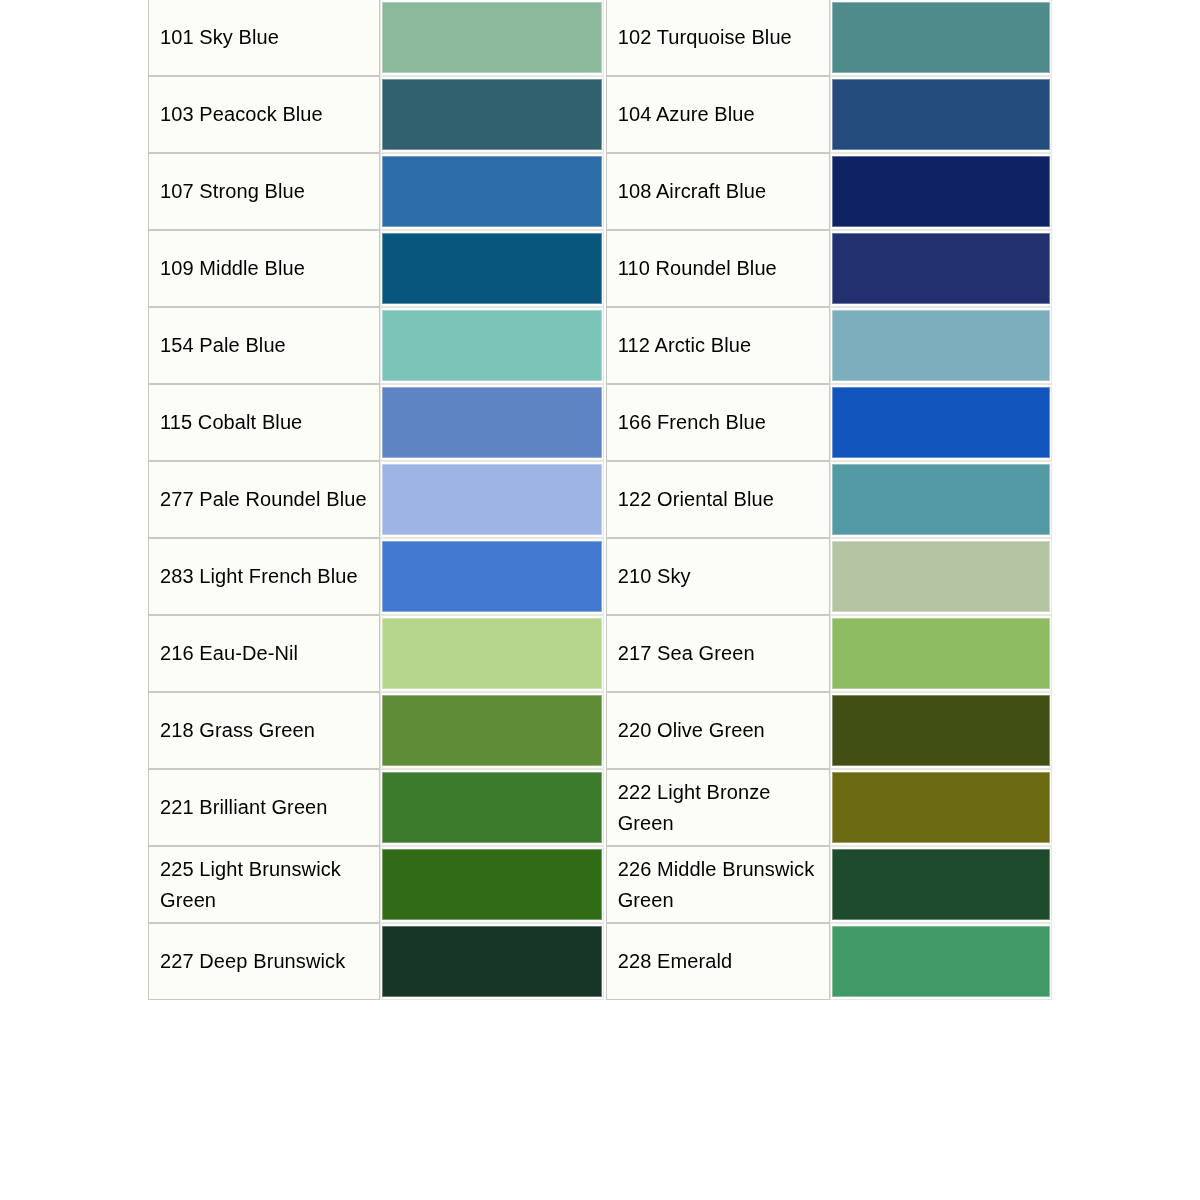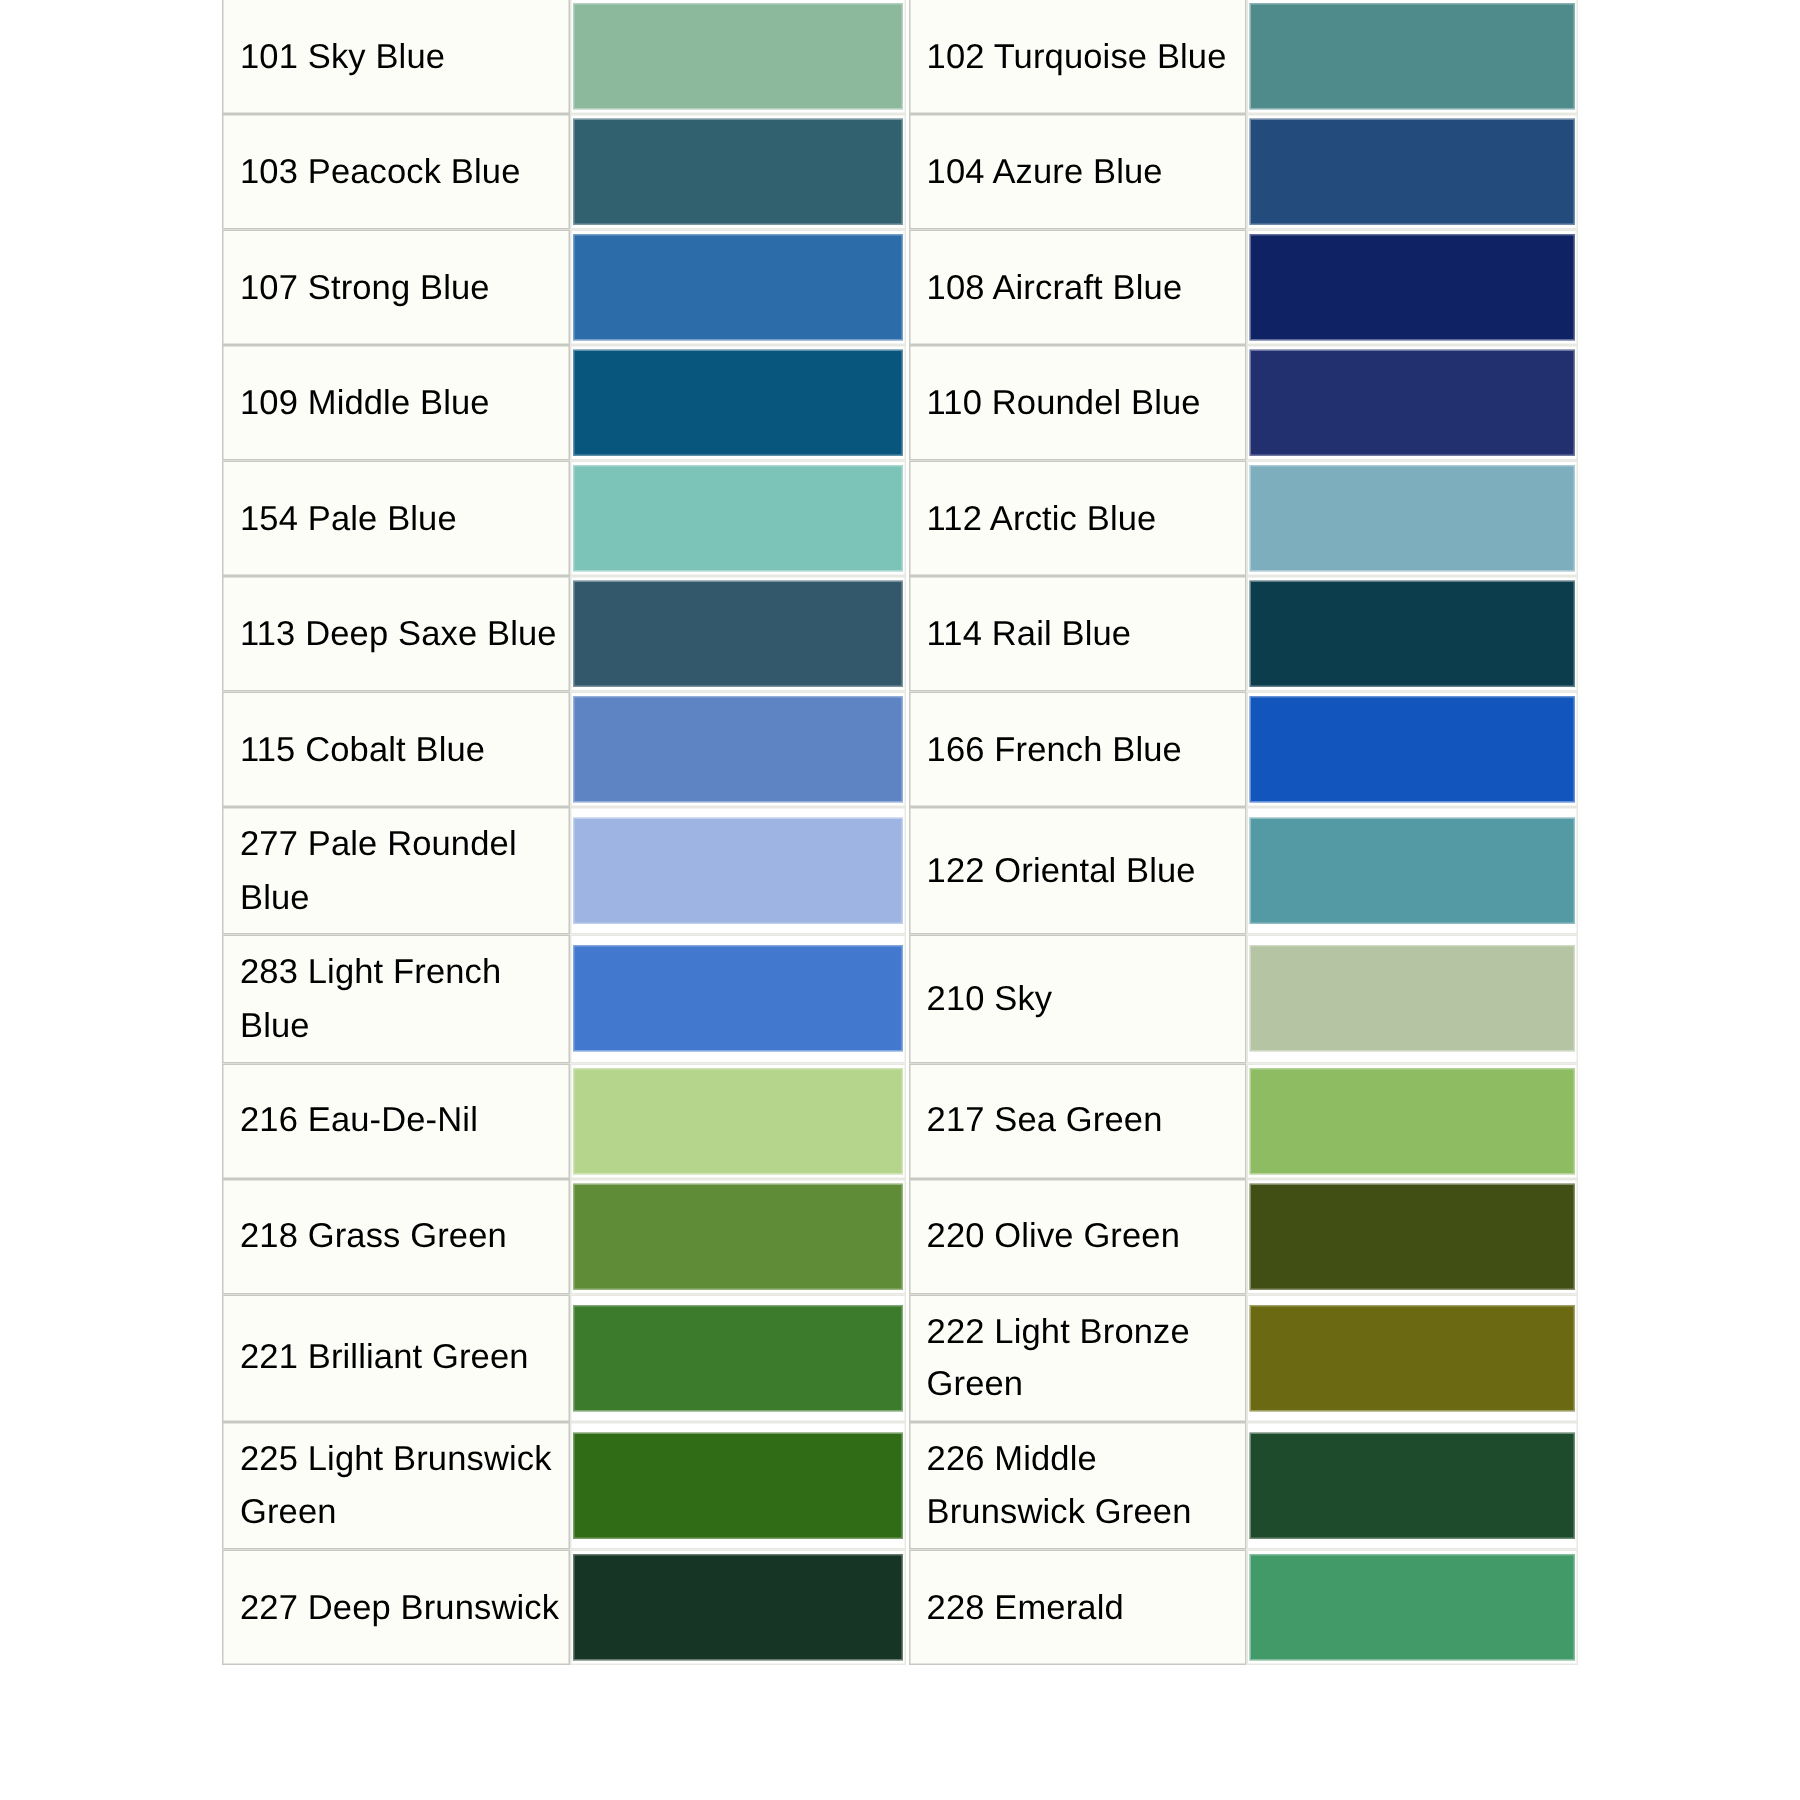--- a/index.html
+++ b/index.html
@@ -40,21 +40,21 @@
   td {
     padding: 0;
     vertical-align: middle;
     box-sizing: border-box;
   }
 
   
   td.name-cell {
     background: #fdfdf8;
     border: 1px solid #c9c9c4;
-    font-size: 23px;
+    font-size: 20px;
     line-height: 1.55;
     color: #000000;
     padding: 6px 0 6px 11px;
     font-weight: 400;
     letter-spacing: 0.1px;
   }
   td.name-left  { width: 238px; }
   td.name-right { width: 230px; }
 
   
@@ -131,31 +131,20 @@
           <td class="swatch-cell swatch-left">
             <span class="swatch" style="background-color: rgb(124, 196, 184);"></span>
           </td>
           <td class="gutter"></td>
           <td class="name-cell name-right">112 Arctic Blue</td>
           <td class="swatch-cell swatch-right">
             <span class="swatch" style="background-color: rgb(125, 174, 190);"></span>
           </td>
         </tr>
         <tr>
-          <td class="name-cell name-left">113 Deep Saxe Blue</td>
-          <td class="swatch-cell swatch-left">
-            <span class="swatch" style="background-color: rgb(51, 88, 107);"></span>
-          </td>
-          <td class="gutter"></td>
-          <td class="name-cell name-right">114 Rail Blue</td>
-          <td class="swatch-cell swatch-right">
-            <span class="swatch" style="background-color: rgb(12, 61, 76);"></span>
-          </td>
-        </tr>
-        <tr>
           <td class="name-cell name-left">115 Cobalt Blue</td>
           <td class="swatch-cell swatch-left">
             <span class="swatch" style="background-color: rgb(94, 132, 196);"></span>
           </td>
           <td class="gutter"></td>
           <td class="name-cell name-right">166 French Blue</td>
           <td class="swatch-cell swatch-right">
             <span class="swatch" style="background-color: rgb(17, 85, 189);"></span>
           </td>
         </tr>

